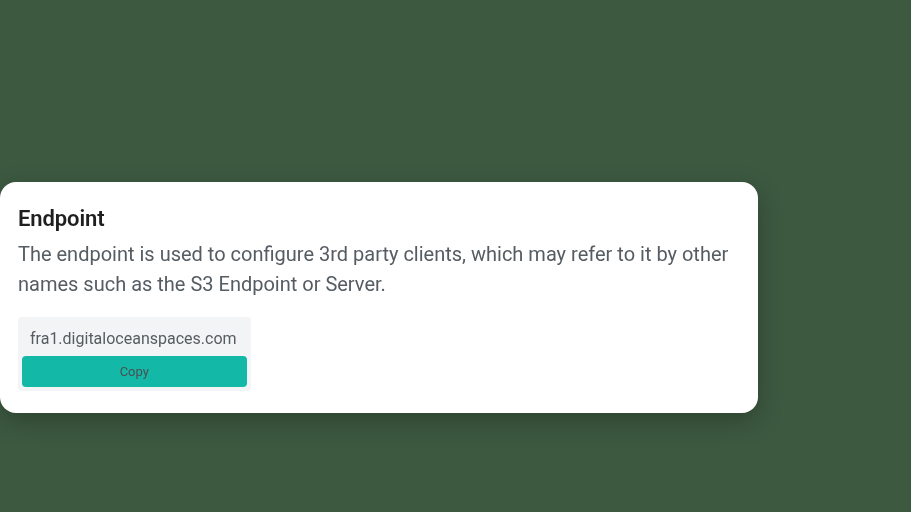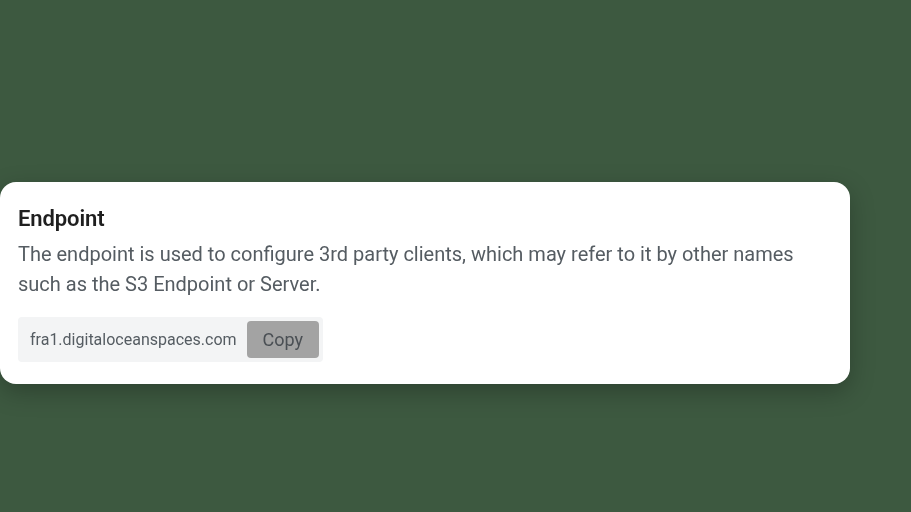--- a/index.html
+++ b/index.html
@@ -7,21 +7,21 @@
   body {
     background: #3d5940;
     font-family: -apple-system, BlinkMacSystemFont, "Segoe UI", Roboto, Helvetica, Arial, sans-serif;
     display: flex;
     align-items: center;
     justify-content: center;
     overflow: hidden;
   }
   .card {
     background: #ffffff;
-    width: 850px;
+    width: 758px;
     border-radius: 16px;
     padding: 24px 18px 22px 18px;
     box-shadow: 0 8px 24px rgba(0,0,0,0.25);
     position: absolute;
     top: 182px;
     left: 0;
   }
   .card-title {
     font-size: 22px;
     font-weight: 600;
@@ -35,34 +35,35 @@
     line-height: 1.5;
     margin-bottom: 18px;
   }
   .value-row {
     display: inline-flex;
     align-items: stretch;
     background: #f3f4f5;
     border-radius: 4px;
     padding: 4px;
     max-width: 100%;
+    flex-direction: column;
   }
   .value-text {
     font-size: 16px;
     color: #555c62;
     padding: 8px 10px 8px 8px;
     display: flex;
     align-items: center;
     white-space: nowrap;
   }
   .copy-btn {
-    background: #a3a3a3;
+    background: #14b8a6;
     border: none;
     border-radius: 4px;
-    font-size: 18px;
+    font-size: 13px;
     color: #4a4f54;
     padding: 8px 16px;
     cursor: pointer;
     font-family: inherit;
   }
 </style>
 </head>
 <body>
 
 <div class="card">

